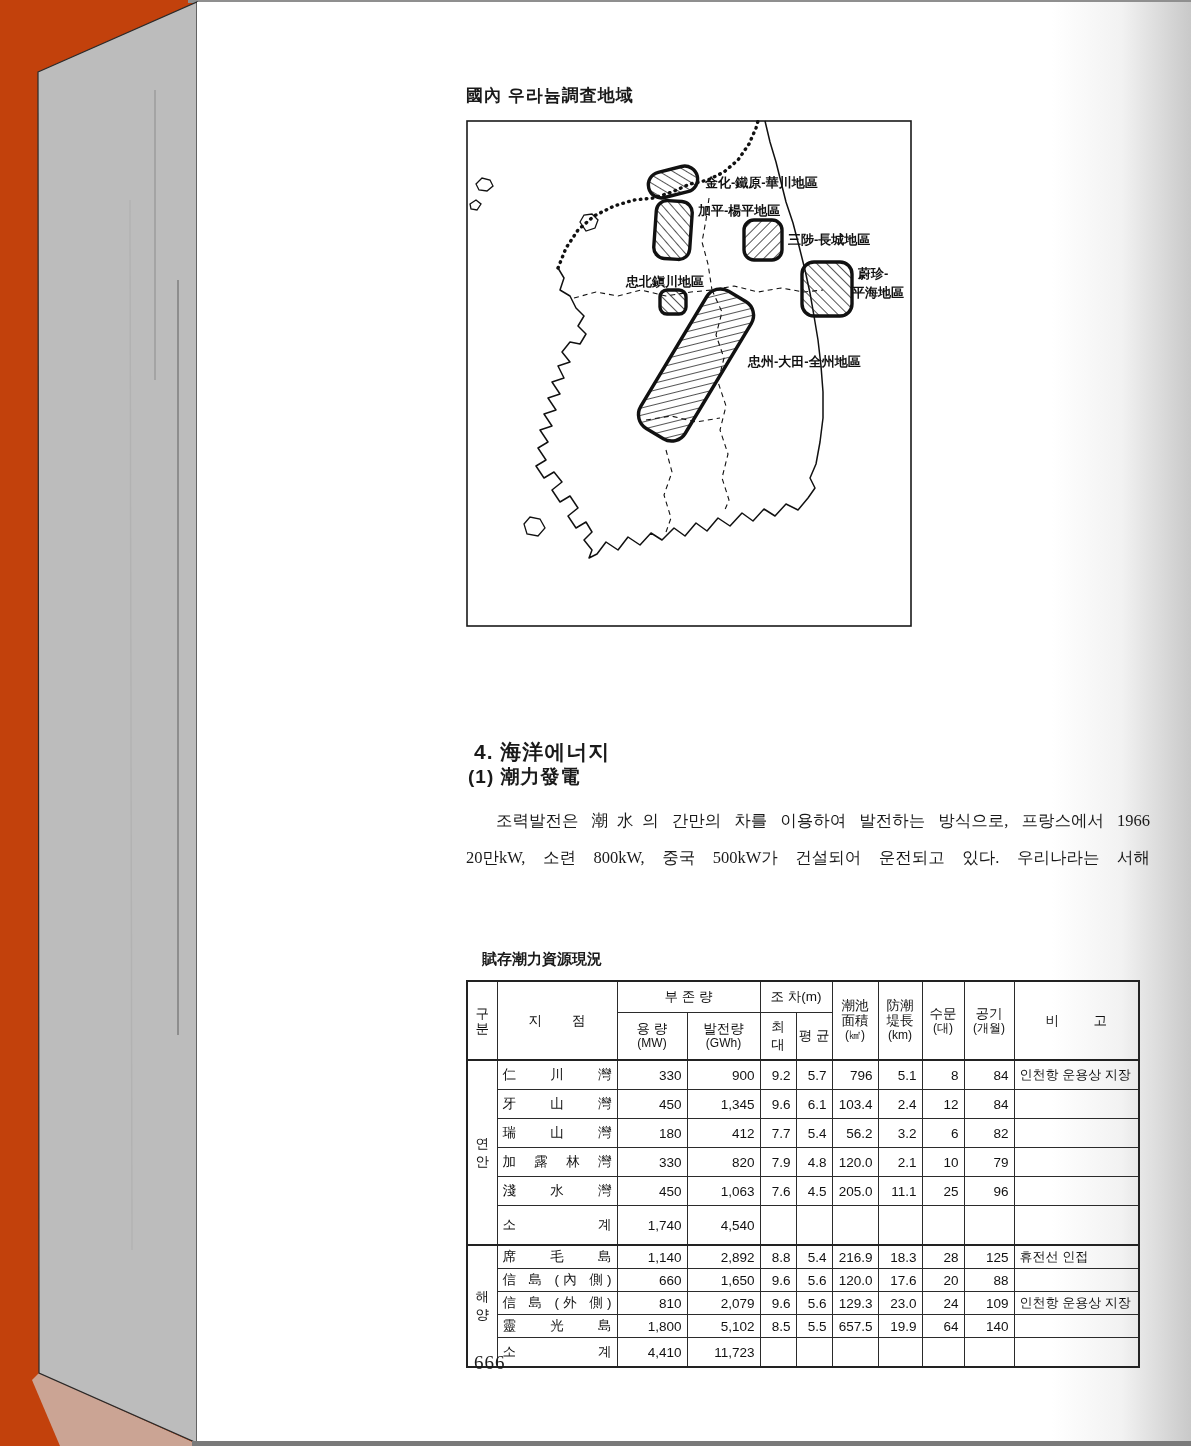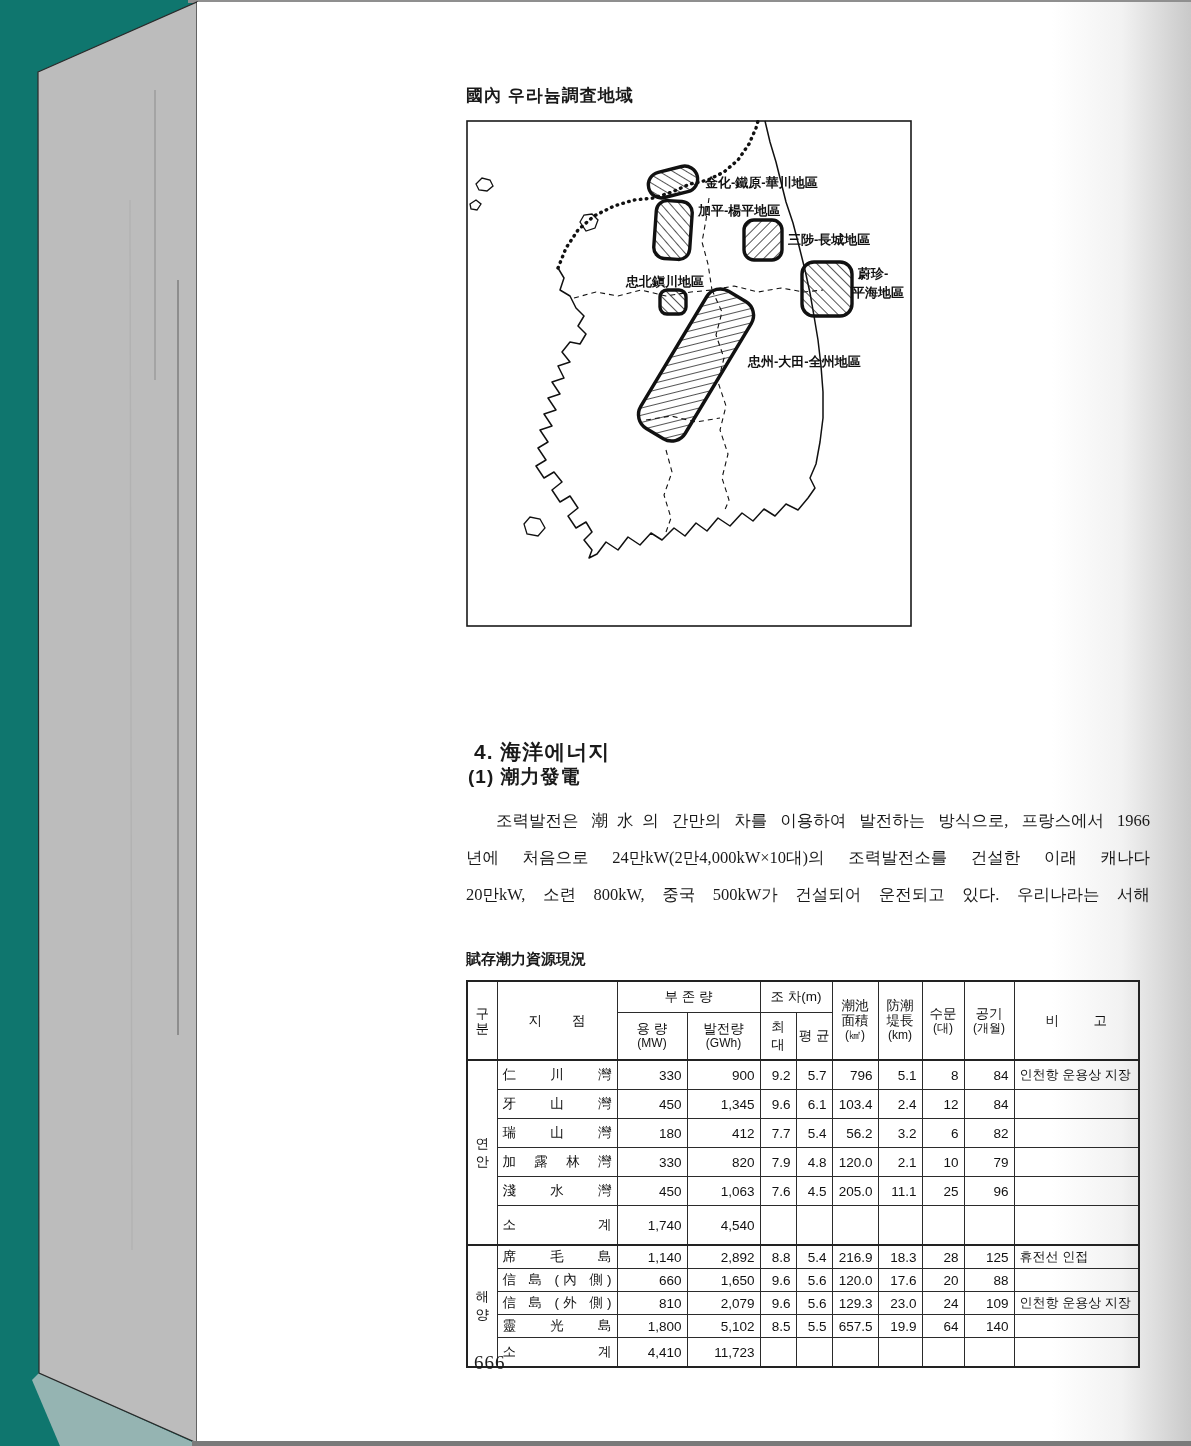--- a/index.html
+++ b/index.html
@@ -1,18 +1,18 @@
 <!DOCTYPE html>
 <html><head>
 <meta charset="utf-8">
 <style>
   html,body{margin:0;padding:0;}
   .canvas{
     position:relative; width:1191px; height:1446px;
-    background:#0f766e; overflow:hidden;
+    background:#c2410c; overflow:hidden;
     font-family:"Liberation Sans","DejaVu Sans",sans-serif;
     color:#1a1a1a;
   }
   .top-line{position:absolute;left:188px;top:0;width:1003px;height:3px;background:#8f8f8f;}
   .bottom-line{position:absolute;left:192px;top:1441px;width:999px;height:5px;background:#7a7a7a;}
   .book-edge-svg{position:absolute;left:0;top:0;}
   .page{
     position:absolute;left:197px;top:2px;width:994px;height:1440px;
     background:linear-gradient(90deg,#ffffff 0%,#ffffff 86%,#f2f2f2 93%,#c9c9c9 100%);
   }
@@ -21,21 +21,21 @@
   .map-frame{position:absolute;left:0;top:118px;width:524px;height:507px;}
   .sec-heading{position:absolute;left:8px;top:688px;font-size:21px;font-weight:bold;letter-spacing:1px;margin-top:48px;}
   .sub-heading{position:absolute;left:2px;top:762px;font-size:19px;font-weight:bold;letter-spacing:1px;}
   .paragraph{position:absolute;left:0;top:800px;width:684px;font-family:"Liberation Serif","DejaVu Serif",serif;}
   .para-line{
     width:684px;height:37px;line-height:37px;font-size:16.5px;
     text-align:justify;overflow:hidden;white-space:normal;
   }
   .para-line::after{content:"";display:inline-block;width:100%;height:0;}
   .para-line.indent{text-indent:30px;}
-  .table-caption{position:absolute;left:0;top:948px;font-size:15px;font-weight:bold;}
+  .table-caption{position:absolute;left:16px;top:948px;font-size:15px;font-weight:bold;}
   .tide-table{
     position:absolute;left:0;top:978px;width:672px;
     border-collapse:collapse;table-layout:fixed;
     font-size:13.5px;color:#111;
   }
   .tide-table th,.tide-table td{
     border:1px solid #2b2b2b;padding:0 5px;overflow:hidden;
     font-weight:normal;vertical-align:middle;
   }
   .tide-table{border:2px solid #222;}
@@ -128,21 +128,20 @@
           <text class="map-label" x="386" y="177">平海地區</text>
           <text class="map-label" x="282" y="246">忠州-大田-全州地區</text>
         </svg>
       </div>
 
       <div class="sec-heading">4. 海洋에너지</div>
       <div class="sub-heading">(1) 潮力發電</div>
 
       <div class="paragraph">
         <div class="para-line indent">조력발전은 潮水의 간만의 차를 이용하여 발전하는 방식으로, 프랑스에서 1966</div>
-        <div class="para-line">년에 처음으로 24만kW(2만4,000kW×10대)의 조력발전소를 건설한 이래 캐나다</div>
         <div class="para-line">20만kW, 소련 800kW, 중국 500kW가 건설되어 운전되고 있다. 우리나라는 서해</div>
       </div>
 
       <div class="table-caption">賦存潮力資源現況</div>
 
       <table class="tide-table">
         <colgroup>
           <col style="width:30px">
             <col style="width:120px">
             <col style="width:70px">

